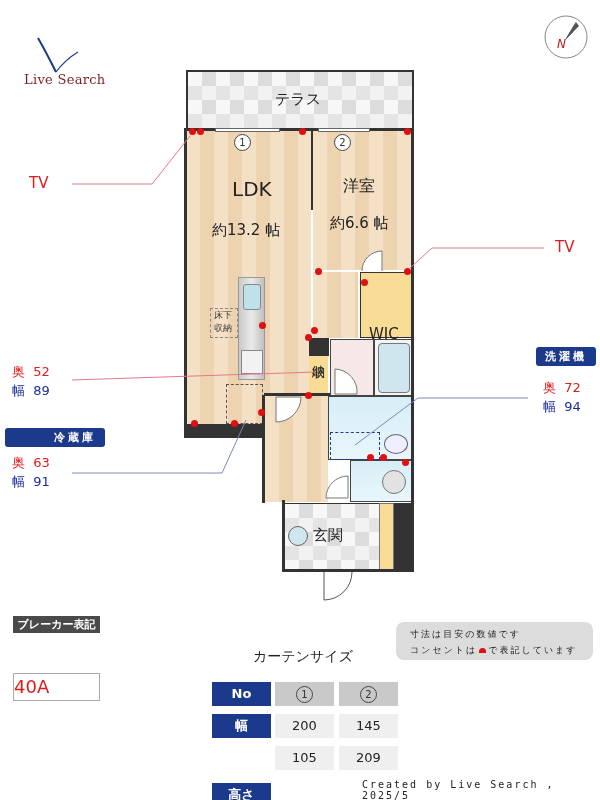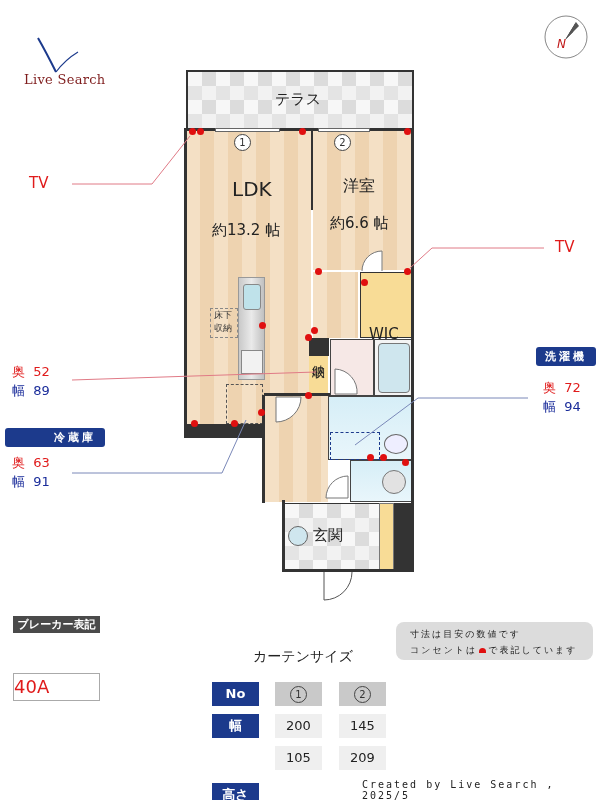--- a/index.html
+++ b/index.html
@@ -17,21 +17,21 @@
   .room-label { position:absolute; font-size:14px; color:#222; text-align:center; white-space:nowrap; }
   .outlet { position:absolute; width:7px; height:7px; border-radius:50%; background:#e01010; }
   .lbl-red { color:#e01b1b; }
   .lbl-blue { color:#1a2c9a; }
   .dimlabel { font-size:13px; line-height:19px; }
   .tagbox { background:#1c3a8c; color:#fff; font-size:11px; font-weight:bold; letter-spacing:3px; border-radius:3px; text-align:center; padding:2px 0; }
   .breaker-head { left:13px; top:616px; width:87px; height:17px; background:#4a4a4a; color:#fff; font-size:11px; font-weight:bold; text-align:center; line-height:17px; }
   .breaker-val { left:13px; top:633px; width:85px; height:26px; border:1px solid #aaa; color:#e01b1b; font-size:18px; line-height:26px;margin-top:40px; }
   .note-box { left:396px; top:622px; width:197px; height:38px; background:#dcdcdc; border-radius:8px; font-size:9px; color:#222; letter-spacing:2px; padding:4px 0 0 14px; box-sizing:border-box; line-height:16px; }
   .curtain-title { left:253px; top:648px; font-size:14px; color:#222; }
-  .ct-cell { position:absolute; width:47px; height:24px; text-align:center; line-height:24px; font-size:13px; }
+  .ct-cell { position:absolute; width:59px; height:24px; text-align:center; line-height:24px; font-size:13px; }
   .ct-head { background:#1c3a8c; color:#fff; font-weight:bold; }
   .ct-num { background:#c9c9c9; color:#333; }
   .ct-val { background:#efefef; color:#222; }
   .circle-num { display:inline-block; width:15px; height:15px; border:1px solid #444; border-radius:50%; font-size:10px; line-height:15px; text-align:center; background:#fff; color:#333; }
   .footer { left:362px; top:779px; font-family:"DejaVu Sans Mono", monospace; font-size:10px; letter-spacing:2px; color:#222; }
 </style>
 </head>
 <body>
 
 <svg class="abs" style="left:34px;top:34px;" width="50" height="42">

